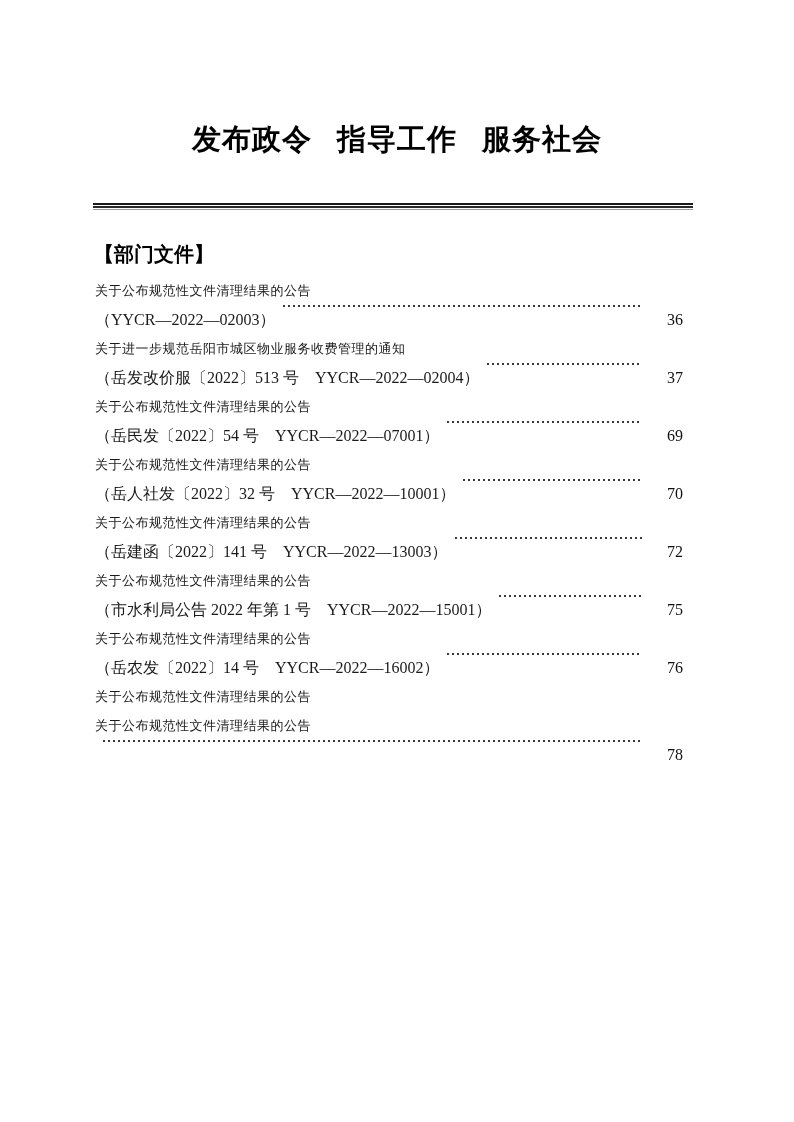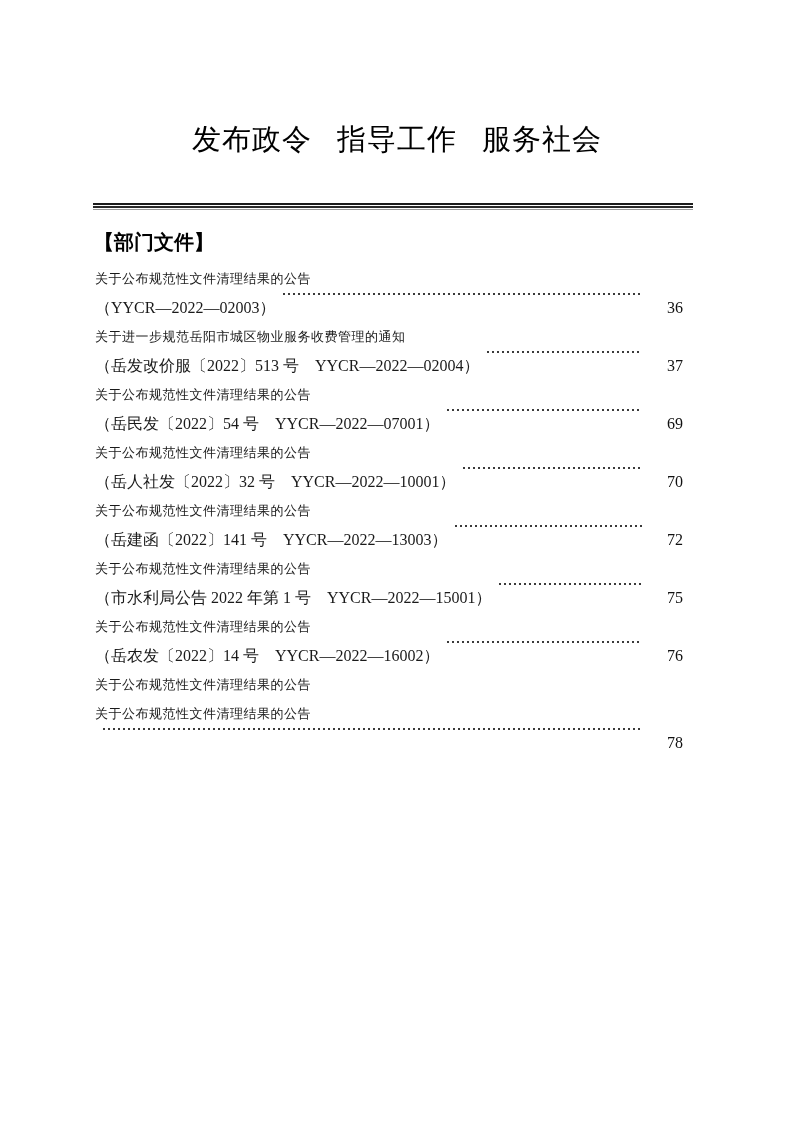--- a/index.html
+++ b/index.html
@@ -14,38 +14,38 @@
     font-family: "Liberation Serif", serif;
     overflow: hidden;
   }
   
   .masthead {
     margin-top: 120px;
     display: flex;
     justify-content: center;
     gap: 25px;
     font-family: "Liberation Sans", sans-serif;
-    font-weight: 400;
+    font-weight: 700;
     font-size: 29px;
     line-height: 38px;
     letter-spacing: 1px;
     color: #000000;
   }
   
   .rule {
     margin: 45px 0 0 93px;
     width: 600px;
   }
   .rule .line-dark-1 { height: 2px; background: #1c1c1c; }
   .rule .line-gap    { height: 1px; background: transparent; }
   .rule .line-dark-2 { height: 2px; background: #2a2a2a; }
   .rule .line-light  { height: 1px; background: #9a9a9a; }
   
   .section-heading {
-    margin: 19px 0 0 94px;
+    margin: 31px 0 0 94px;
     font-family: "Liberation Sans", sans-serif;
     font-weight: 700;
     font-size: 20px;
     line-height: 26px;
     color: #000000;
   }
   
   .toc {
     margin: 9px 0 0 95px;
     width: 588px;

